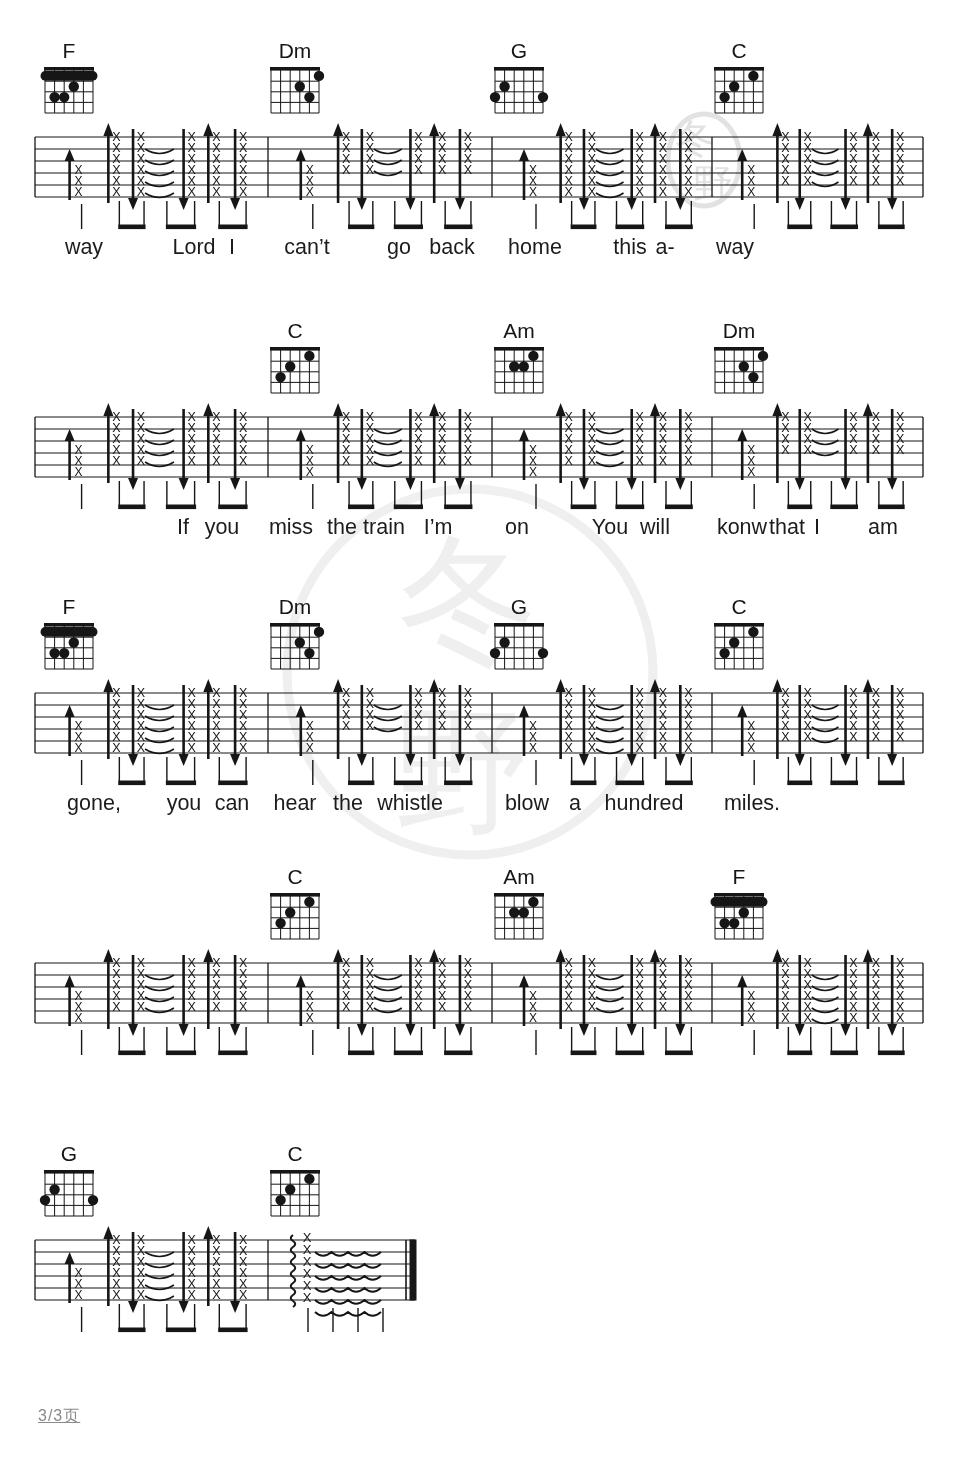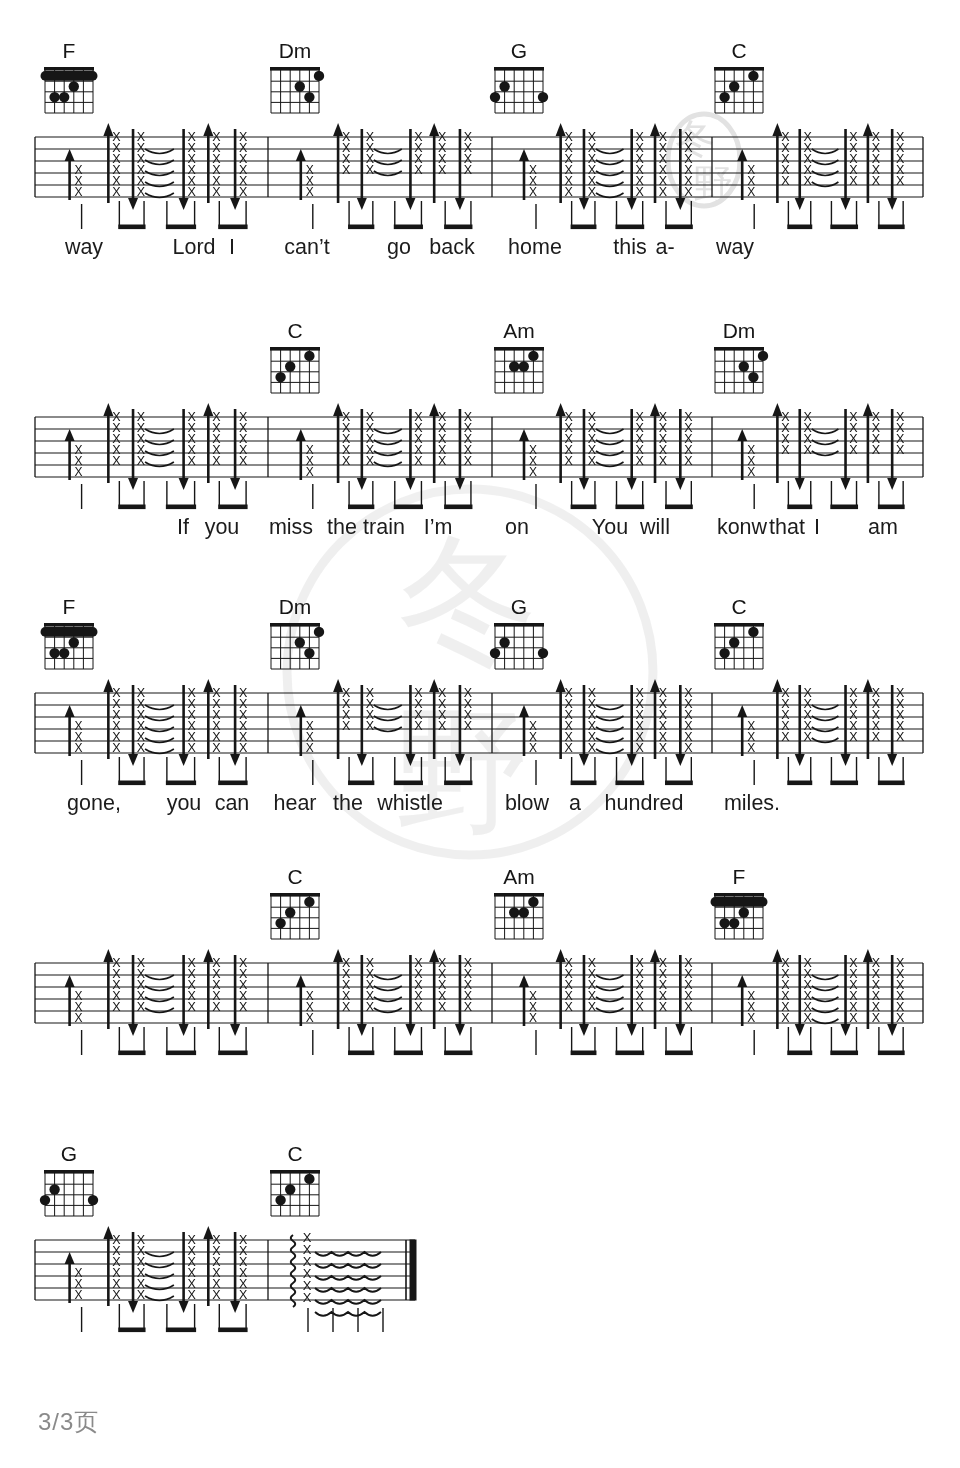--- a/index.html
+++ b/index.html
@@ -1,18 +1,18 @@
 <!DOCTYPE html>
 <html><head>
 <meta charset="utf-8">
 <style>
   html,body{margin:0;padding:0;background:#ffffff;}
   .page{position:relative;width:960px;height:1468px;background:#fff;overflow:hidden;
         font-family:"Liberation Sans",sans-serif;}
-  .page-num{position:absolute;left:38px;top:1406px;font-size:24px;color:#8a8a8a;letter-spacing:1px;}
+  .page-num{position:absolute;left:38px;top:1406px;font-size:16px;color:#8a8a8a;letter-spacing:1px;text-decoration:underline;}
   svg{position:absolute;left:0;top:0;}
   text{font-family:"Liberation Sans",sans-serif;}
 </style>
 </head>
 <body>
 
 <div class="page">
   <svg id="score" width="960" height="1468" viewBox="0 0 960 1468">
       <g>
         <g opacity="0.55">

